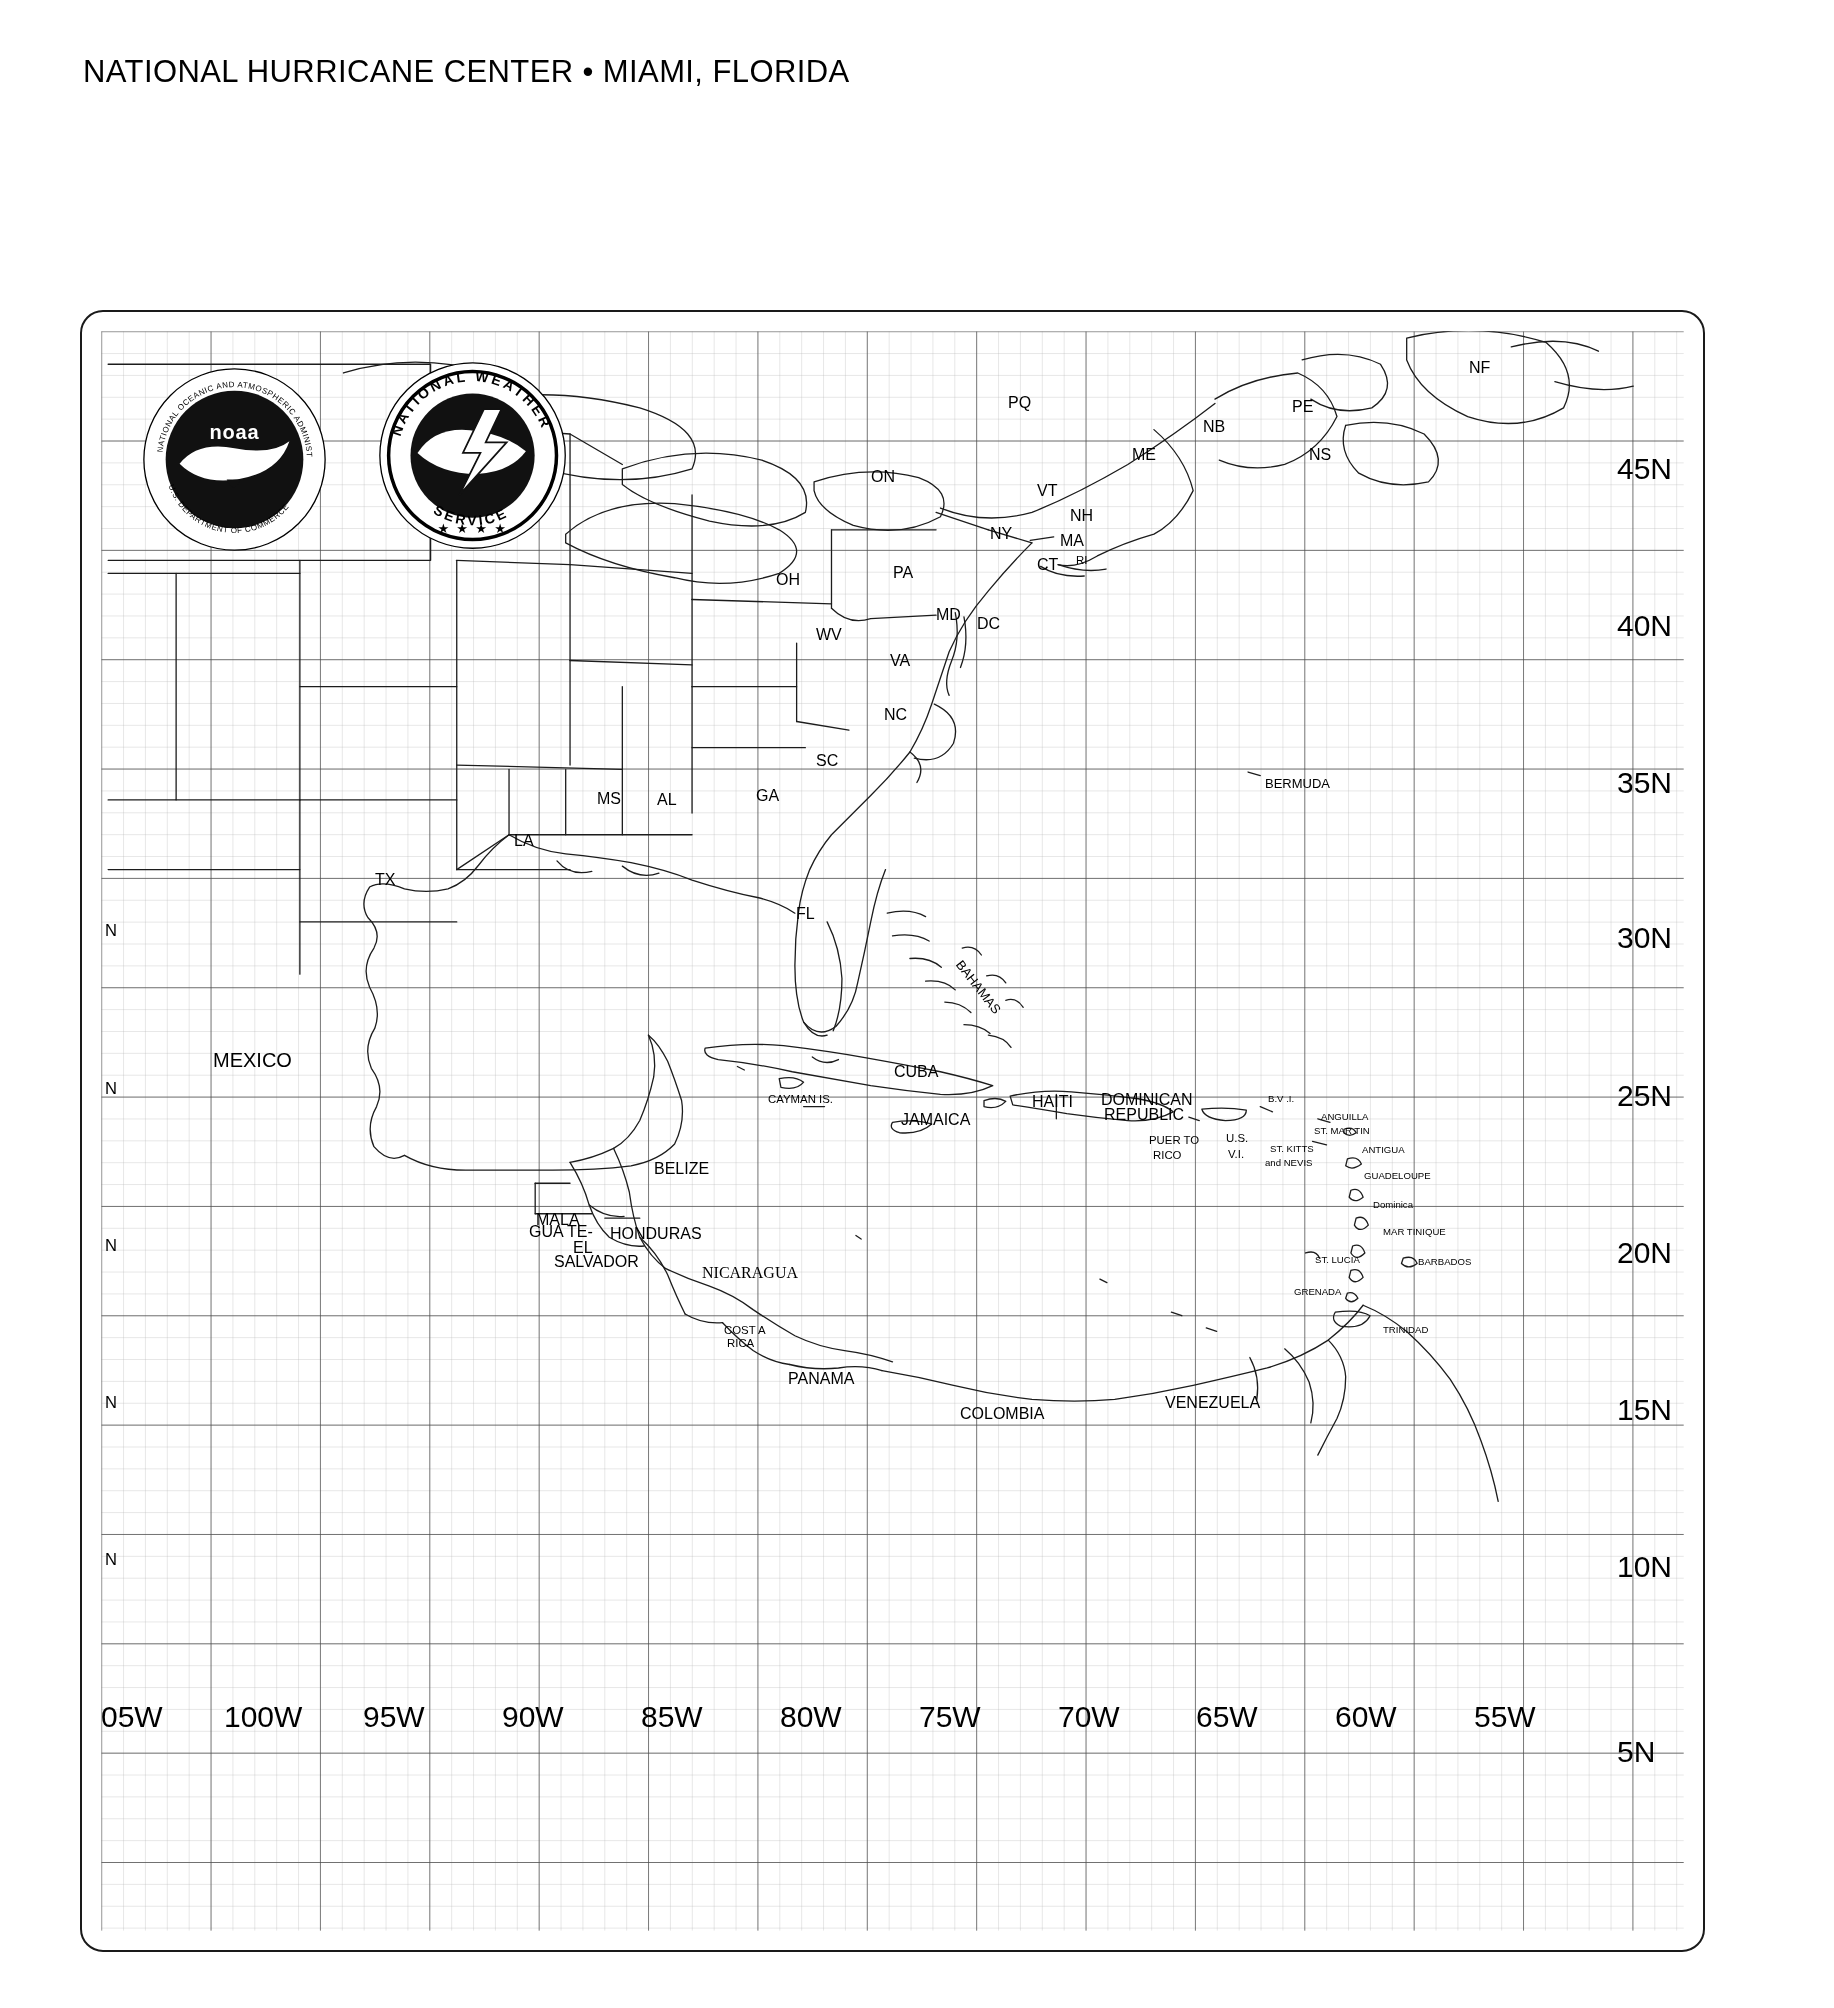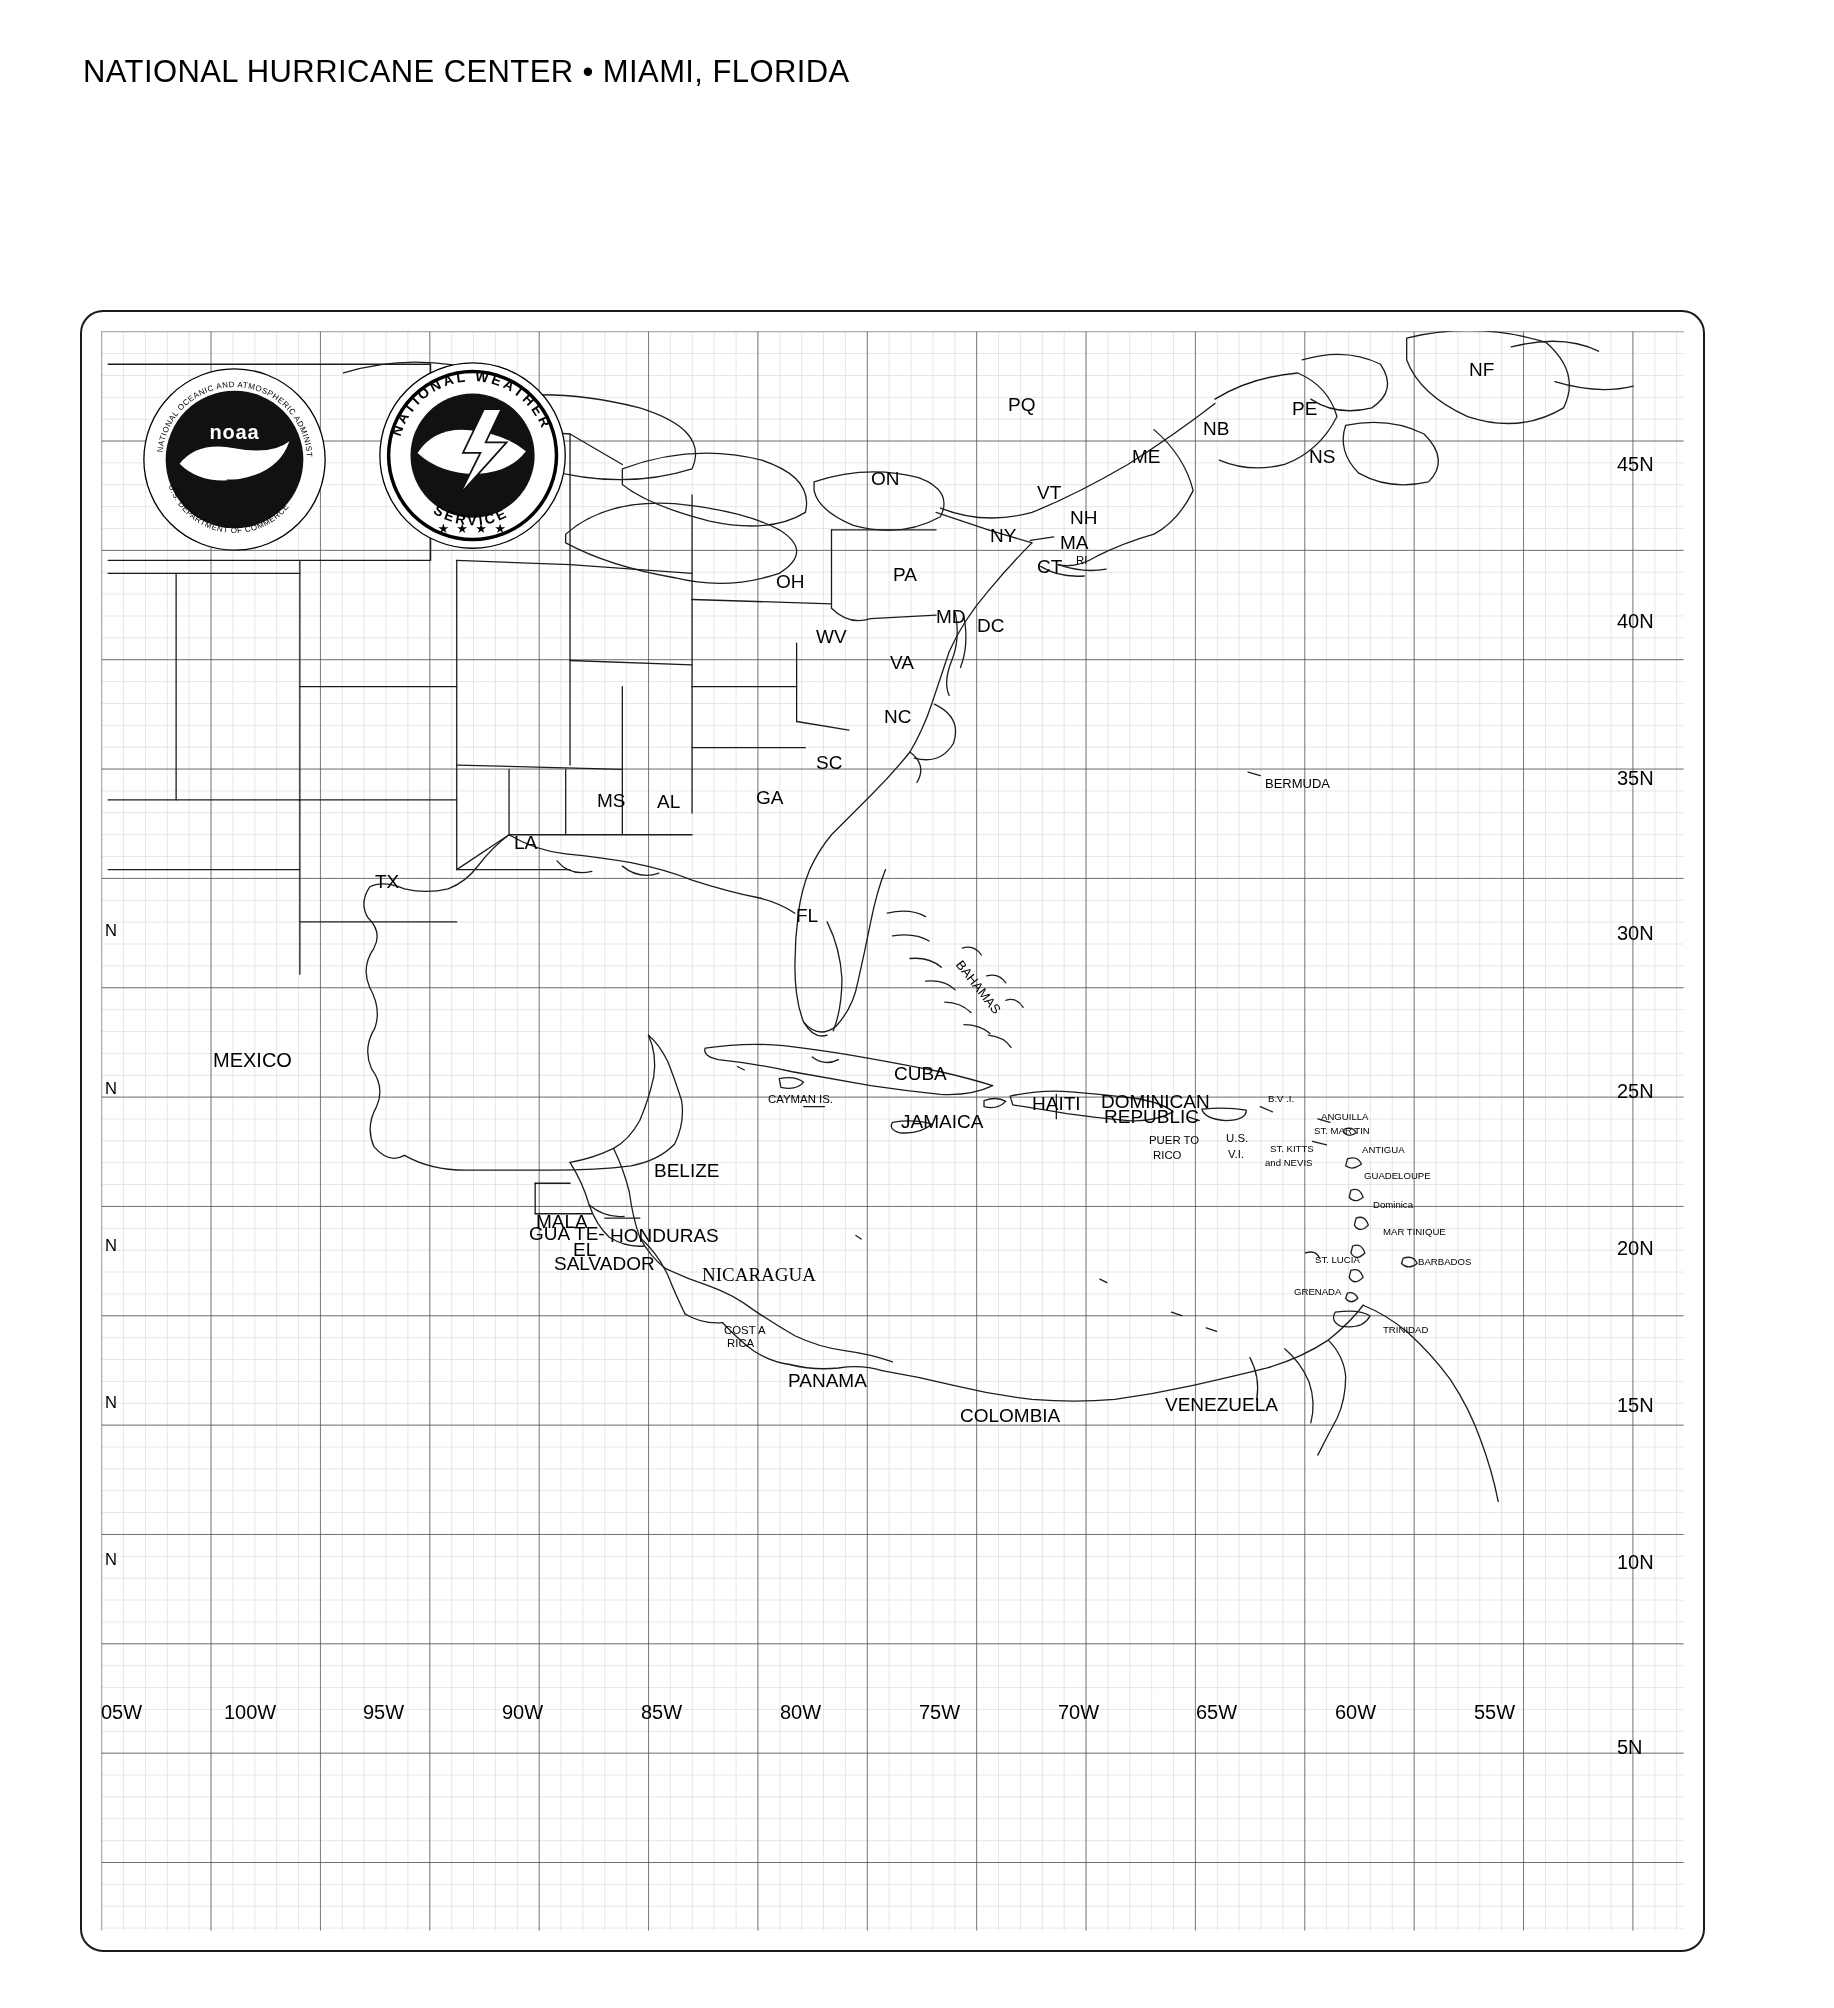--- a/index.html
+++ b/index.html
@@ -66,26 +66,26 @@
   }
 
   
   .map-label {
     position: absolute;
     font-family: "Liberation Sans", sans-serif;
     color: #000;
     white-space: nowrap;
     line-height: 1;
   }
-  .lbl-state   { font-size: 19px; }
+  .lbl-state   { font-size: 16px; }
   .lbl-country { font-size: 20px; }
   .lbl-small   { font-size: 11.4px; }
   .lbl-tiny    { font-size: 9.6px; }
   .lbl-island  { font-size: 13px; }
-  .lbl-axis    { font-size: 20px; }
+  .lbl-axis    { font-size: 30px; }
   .lbl-axis-sm { font-size: 16.6px; }
   .lbl-rot     { transform-origin: left top; }
 
   
   .logo {
     position: absolute;
     border-radius: 50%;
     margin-top: 25px;
   }
   #noaa-logo {

